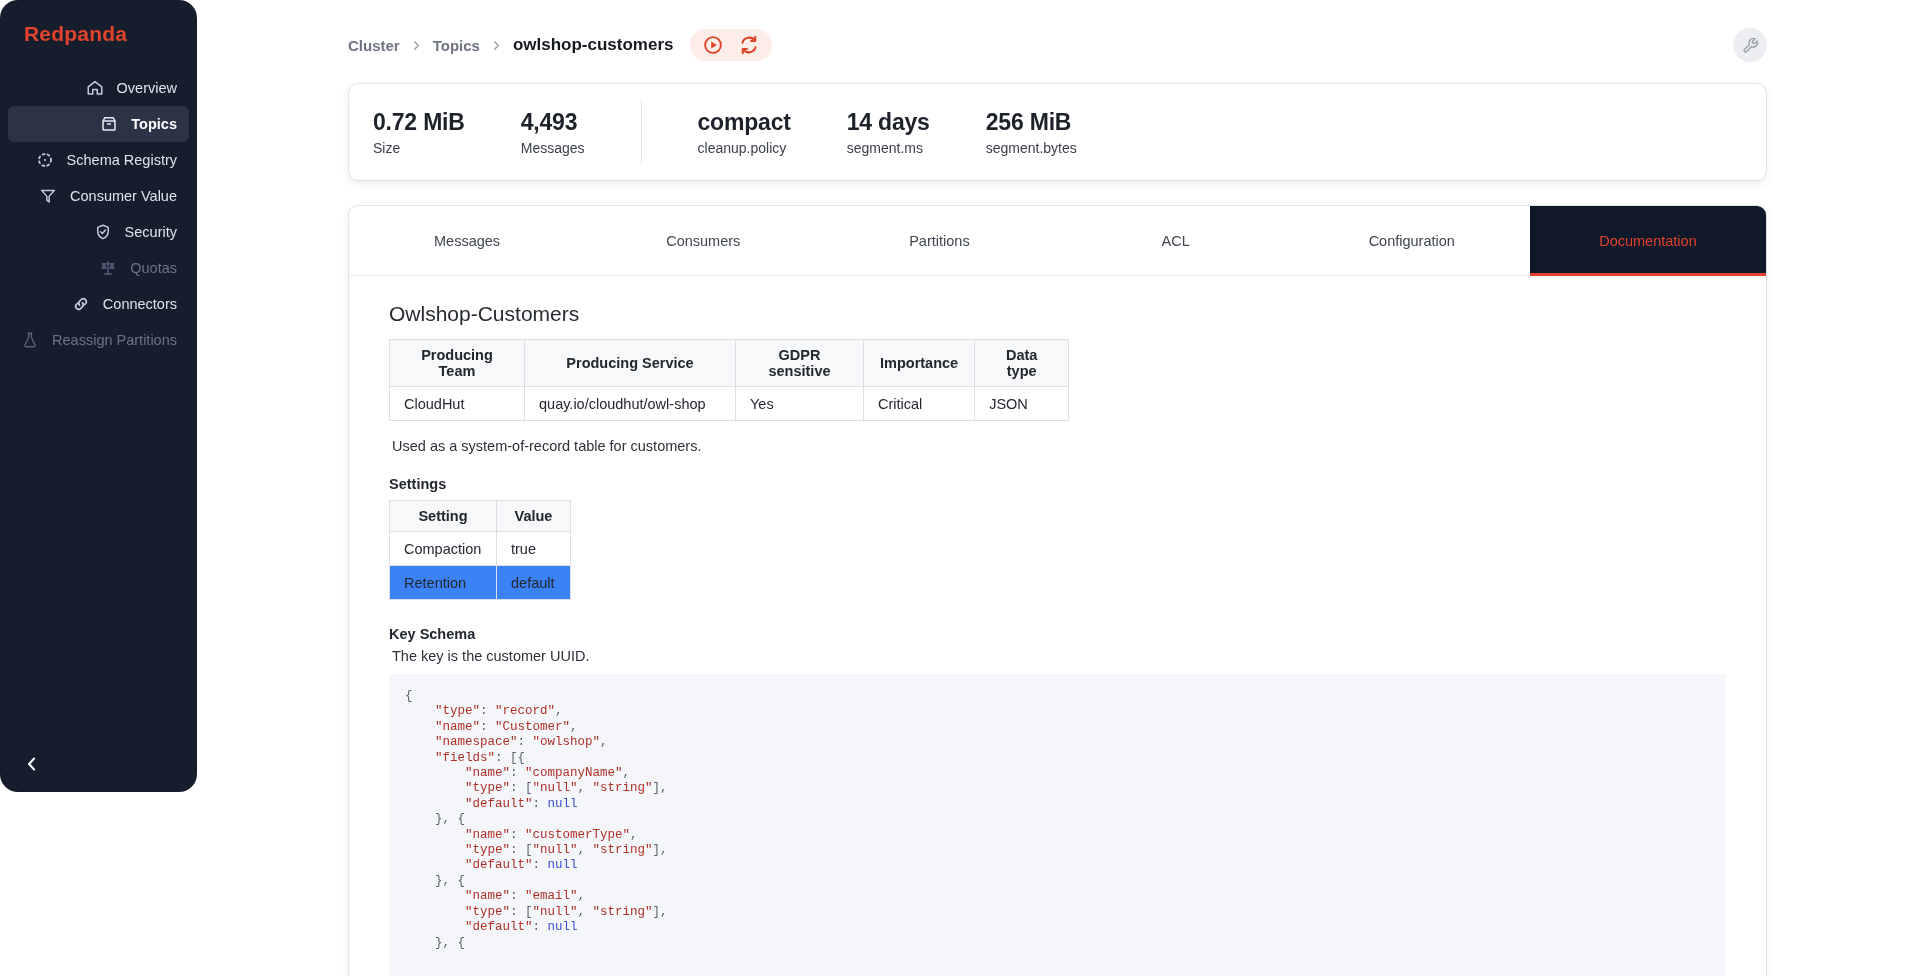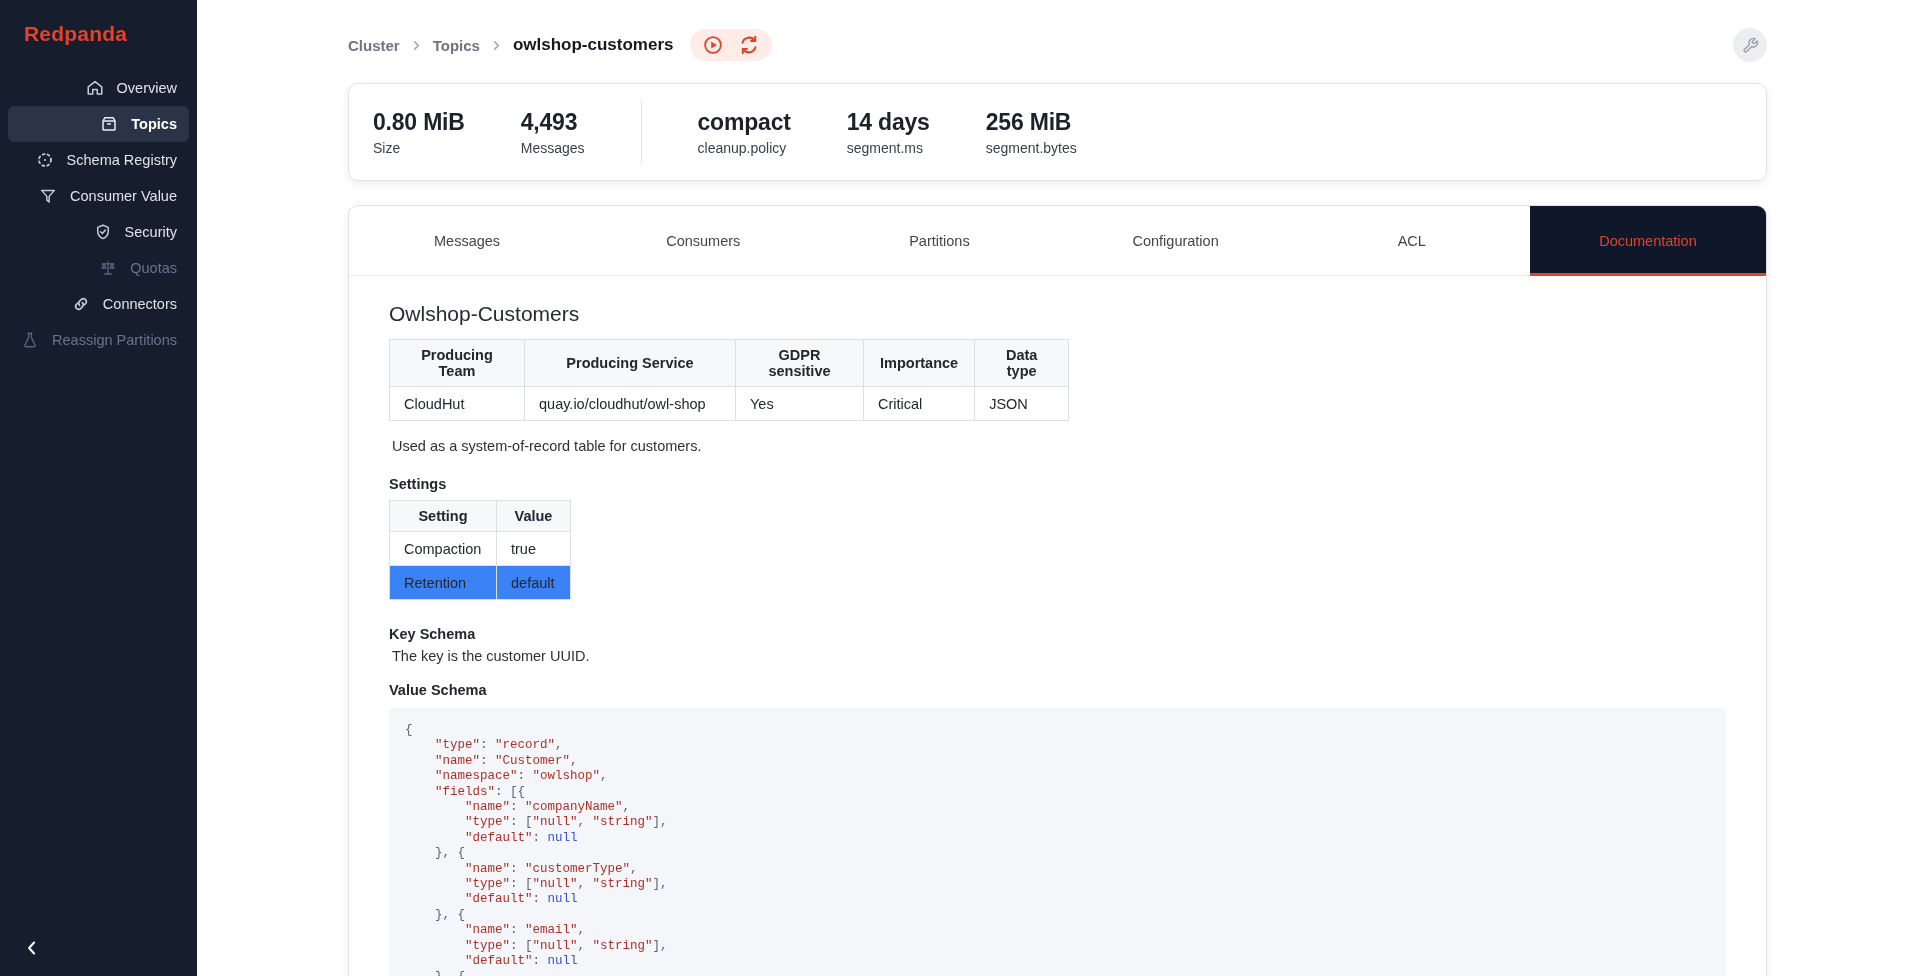--- a/index.html
+++ b/index.html
@@ -1,20 +1,20 @@
 <!DOCTYPE html>
 <html><head>
 <meta charset="utf-8">
 <style>
   * { box-sizing: border-box; margin: 0; padding: 0; }
   html,body { width:1916px; height:976px; overflow:hidden; }
   body { display:flex; font-family:"Liberation Sans", sans-serif; background:#ffffff; color:#23272f; }
 
   
-  .sidebar { width:197px; min-width:197px; height:976px; background:#161d2d; display:flex; flex-direction:column; }
+  .sidebar { width:197px; min-width:197px; height:792px; background:#161d2d; display:flex; flex-direction:column;border-radius:18px; }
   .logo { padding:22px 0 24px 24px; font-size:21px; font-weight:bold; color:#e2432a; letter-spacing:.2px; }
   .nav { display:flex; flex-direction:column; }
   .nav-item { height:36px; margin:0 8px; padding:0 12px; border-radius:6px; display:flex; align-items:center; gap:13px; font-size:14.5px; color:#dde3ec; cursor:pointer;justify-content:flex-end; }
   .nav-item .ic { width:18px; height:18px; color:#c3ccda; display:grid; place-items:center; }
   .nav-item.active { background:#2b3447; color:#ffffff; font-weight:bold; }
   .nav-item.active .ic { color:#e8edf5; }
   .nav-item.disabled { color:#68738a; cursor:default; }
   .nav-item.disabled .ic { color:#58637c; }
   .ic svg { width:18px; height:18px; display:block; }
   .collapse { margin-top:auto; padding:0 0 14px 18px; }
@@ -214,21 +214,21 @@
         <span>
           <svg viewBox="0 0 24 24" fill="none" stroke="currentColor" stroke-width="2" stroke-linecap="round" stroke-linejoin="round">
               <path d="M14.7 6.3a1 1 0 0 0 0 1.4l1.6 1.6a1 1 0 0 0 1.4 0l3.77-3.77a6 6 0 0 1-7.94 7.94l-6.91 6.91a2.12 2.12 0 0 1-3-3l6.91-6.91a6 6 0 0 1 7.94-7.94l-3.76 3.76z"></path>
             </svg>
         </span>
       </span>
     </div>
 
     <section class="card stats-card">
       <div class="stat">
-        <div class="v">0.80 MiB</div>
+        <div class="v">0.72 MiB</div>
         <div class="l">Size</div>
       </div>
       <div class="stat">
         <div class="v">4,493</div>
         <div class="l">Messages</div>
       </div>
       <div class="stat-divider"></div>
       <div class="stat">
         <div class="v">compact</div>
         <div class="l">cleanup.policy</div>
@@ -241,22 +241,22 @@
         <div class="v">256 MiB</div>
         <div class="l">segment.bytes</div>
       </div>
     </section>
 
     <section class="card main-card">
       <div class="tabs">
         <div class="tab">Messages</div>
         <div class="tab">Consumers</div>
         <div class="tab">Partitions</div>
+        <div class="tab">ACL</div>
         <div class="tab">Configuration</div>
-        <div class="tab">ACL</div>
         <div class="tab active">Documentation</div>
       </div>
 
       <div class="doc-content">
         <div class="doc-h1">Owlshop-Customers</div>
 
         <table class="doc-table">
           <thead>
             <tr>
               <th>Producing Team</th>
@@ -295,19 +295,18 @@
             <tr>
               <td>Retention</td>
               <td>default</td>
             </tr>
           </tbody>
         </table>
 
         <div class="sec-title key-title">Key Schema</div>
         <p class="key-text">The key is the customer UUID.</p>
 
-        <div class="sec-title value-title">Value Schema</div>
         <div class="code-block"><div><span class="tok-p">{</span></div><div><span class="tok-p">    </span><span class="tok-s">"type"</span><span class="tok-p">: </span><span class="tok-s">"record"</span><span class="tok-p">,</span></div><div><span class="tok-p">    </span><span class="tok-s">"name"</span><span class="tok-p">: </span><span class="tok-s">"Customer"</span><span class="tok-p">,</span></div><div><span class="tok-p">    </span><span class="tok-s">"namespace"</span><span class="tok-p">: </span><span class="tok-s">"owlshop"</span><span class="tok-p">,</span></div><div><span class="tok-p">    </span><span class="tok-s">"fields"</span><span class="tok-p">: [{</span></div><div><span class="tok-p">        </span><span class="tok-s">"name"</span><span class="tok-p">: </span><span class="tok-s">"companyName"</span><span class="tok-p">,</span></div><div><span class="tok-p">        </span><span class="tok-s">"type"</span><span class="tok-p">: [</span><span class="tok-s">"null"</span><span class="tok-p">, </span><span class="tok-s">"string"</span><span class="tok-p">],</span></div><div><span class="tok-p">        </span><span class="tok-s">"default"</span><span class="tok-p">: </span><span class="tok-k">null</span></div><div><span class="tok-p">    }, {</span></div><div><span class="tok-p">        </span><span class="tok-s">"name"</span><span class="tok-p">: </span><span class="tok-s">"customerType"</span><span class="tok-p">,</span></div><div><span class="tok-p">        </span><span class="tok-s">"type"</span><span class="tok-p">: [</span><span class="tok-s">"null"</span><span class="tok-p">, </span><span class="tok-s">"string"</span><span class="tok-p">],</span></div><div><span class="tok-p">        </span><span class="tok-s">"default"</span><span class="tok-p">: </span><span class="tok-k">null</span></div><div><span class="tok-p">    }, {</span></div><div><span class="tok-p">        </span><span class="tok-s">"name"</span><span class="tok-p">: </span><span class="tok-s">"email"</span><span class="tok-p">,</span></div><div><span class="tok-p">        </span><span class="tok-s">"type"</span><span class="tok-p">: [</span><span class="tok-s">"null"</span><span class="tok-p">, </span><span class="tok-s">"string"</span><span class="tok-p">],</span></div><div><span class="tok-p">        </span><span class="tok-s">"default"</span><span class="tok-p">: </span><span class="tok-k">null</span></div><div><span class="tok-p">    }, {</span></div></div>
       </div>
     </section>
 
   </div>
 </main>
 
 </body></html>

